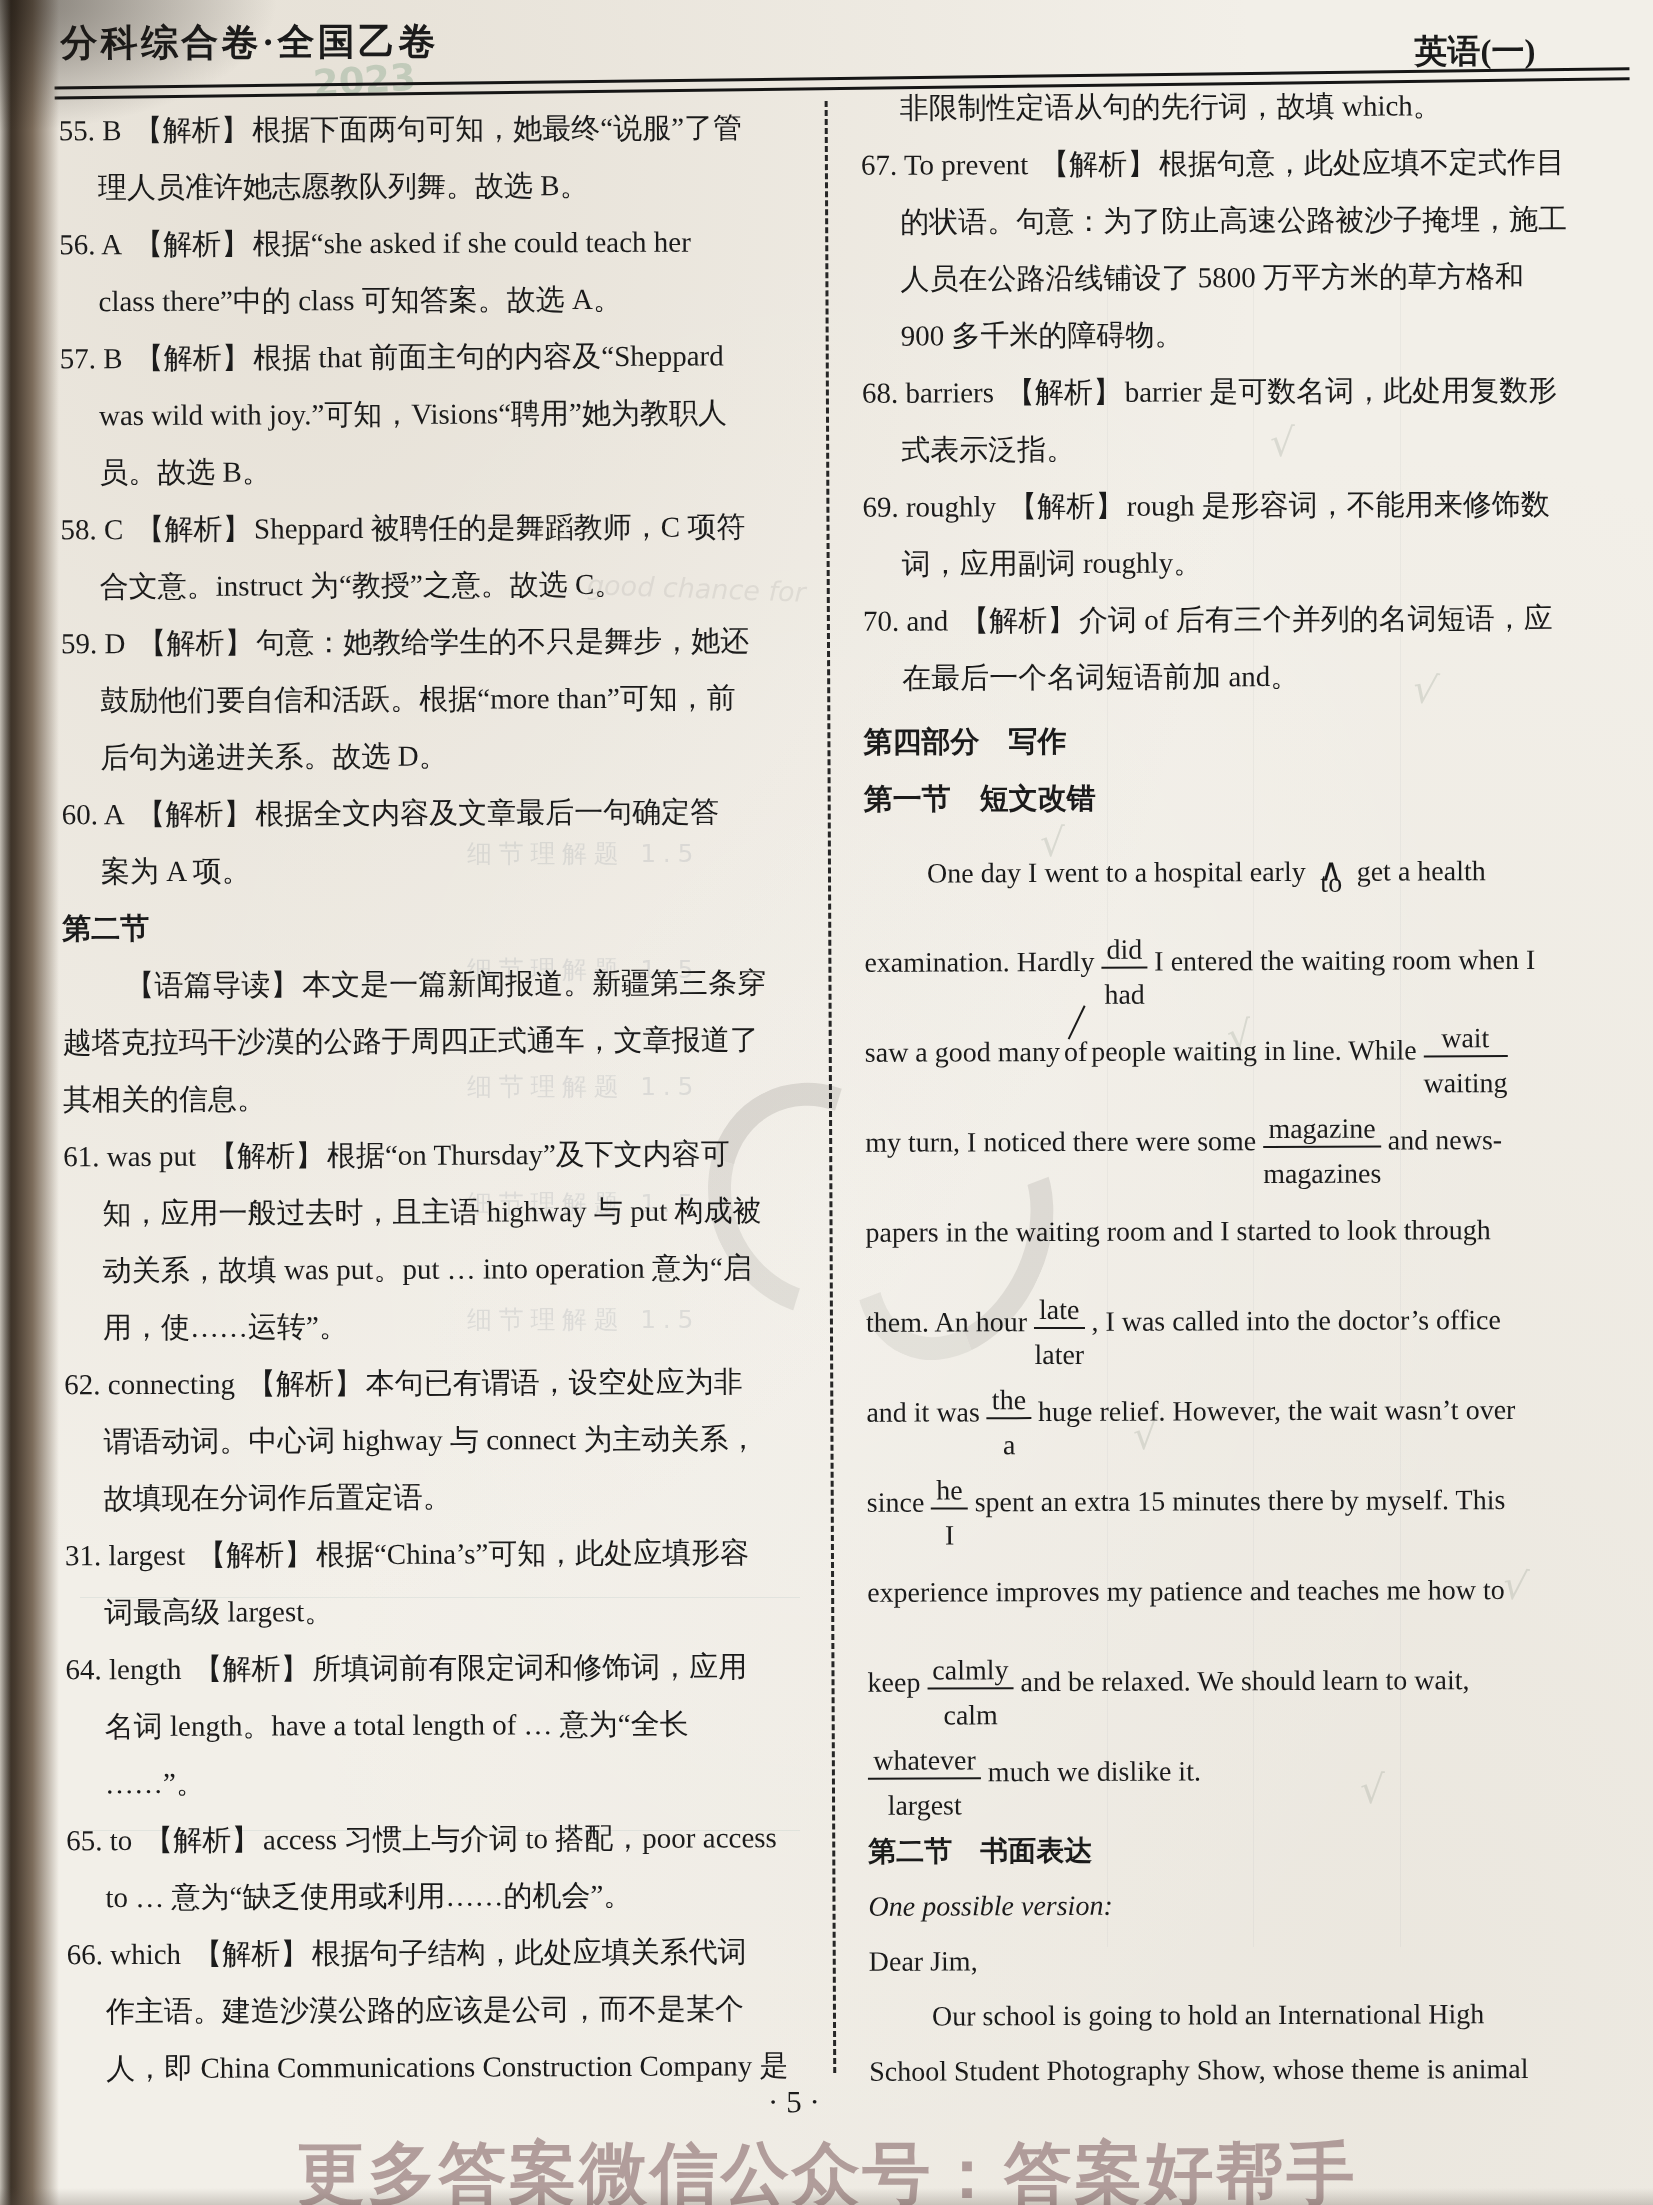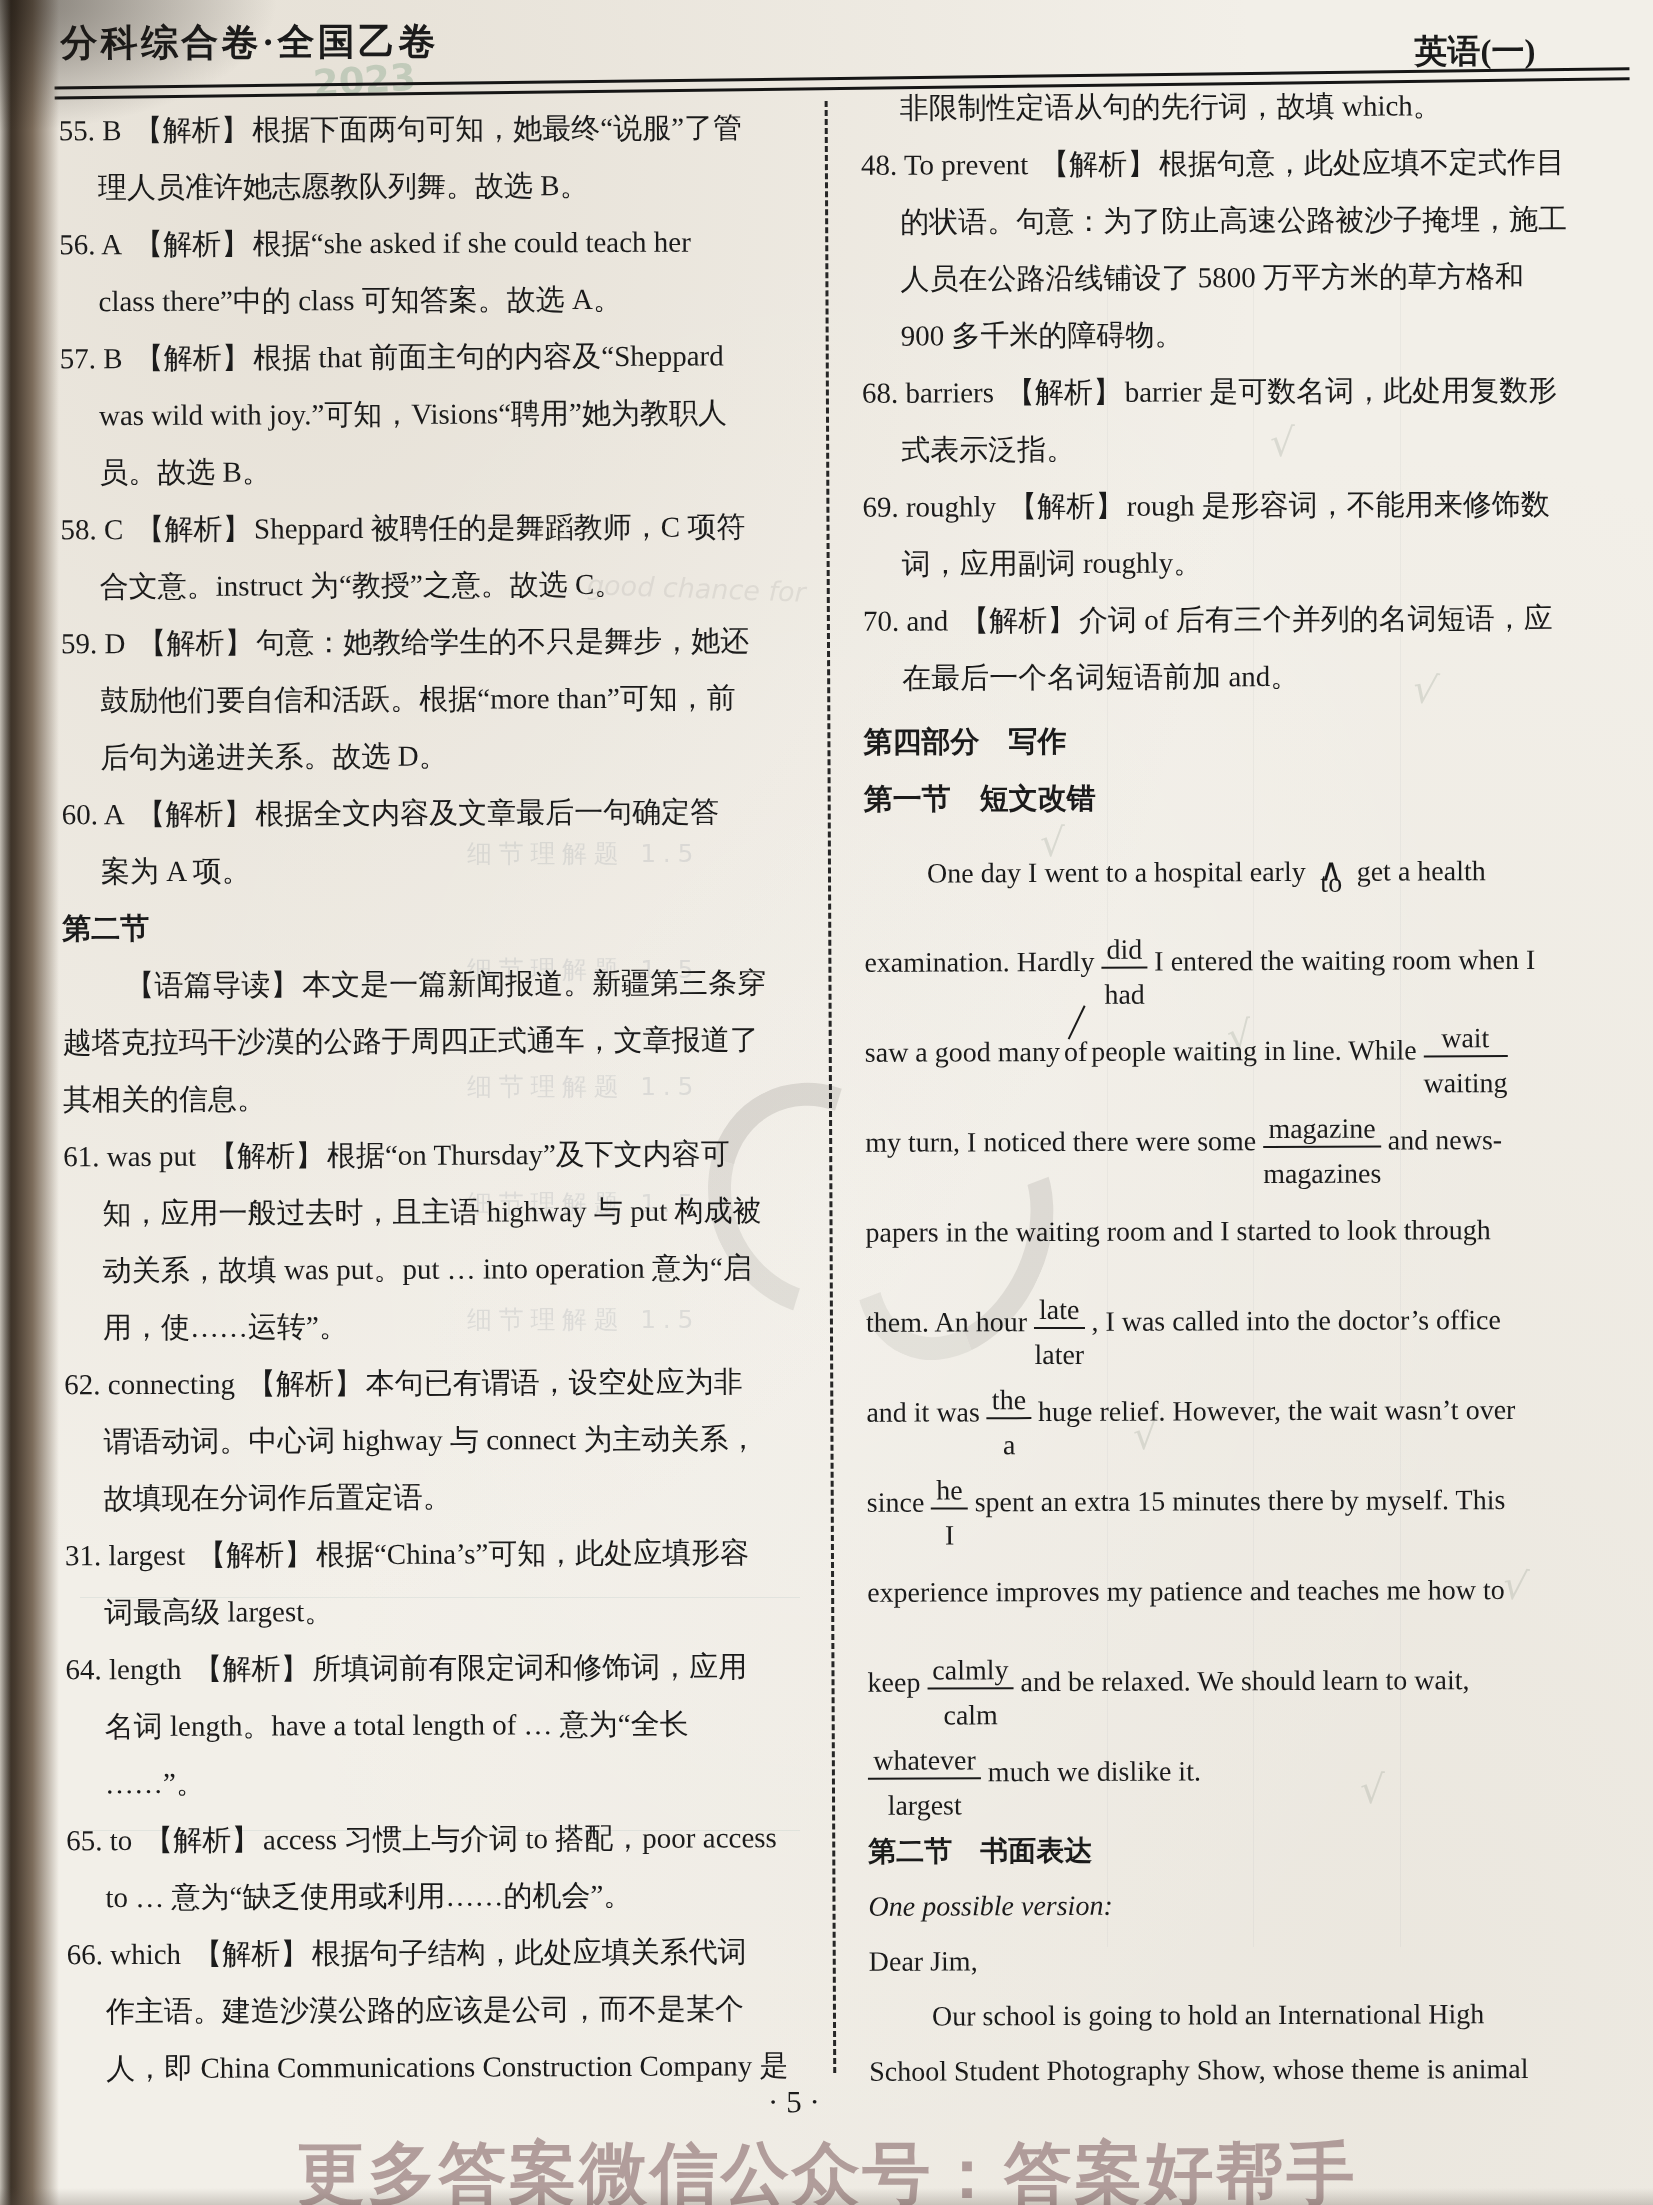--- a/index.html
+++ b/index.html
@@ -157,21 +157,21 @@
       <div>
         <div class="line"><span class="head">66. which</span><span class="tag">【解析】</span><span>根据句子结构，此处应填关系代词</span></div>
         <div class="line cont">作主语。建造沙漠公路的应该是公司，而不是某个</div>
         <div class="line cont">人，即 China Communications Construction Company 是</div>
       </div>
     </div>
 
     <div class="colR">
       <div class="line cont">非限制性定语从句的先行词，故填 which。</div>
       <div>
-        <div class="line"><span class="head">48. To prevent</span><span class="tag">【解析】</span><span>根据句意，此处应填不定式作目</span></div>
+        <div class="line"><span class="head">67. To prevent</span><span class="tag">【解析】</span><span>根据句意，此处应填不定式作目</span></div>
         <div class="line cont">的状语。句意：为了防止高速公路被沙子掩埋，施工</div>
         <div class="line cont">人员在公路沿线铺设了 5800 万平方米的草方格和</div>
         <div class="line cont">900 多千米的障碍物。</div>
       </div>
       <div>
         <div class="line"><span class="head">68. barriers</span><span class="tag">【解析】</span><span>barrier 是可数名词，此处用复数形</span></div>
         <div class="line cont">式表示泛指。</div>
       </div>
       <div>
         <div class="line"><span class="head">69. roughly</span><span class="tag">【解析】</span><span>rough 是形容词，不能用来修饰数</span></div>

